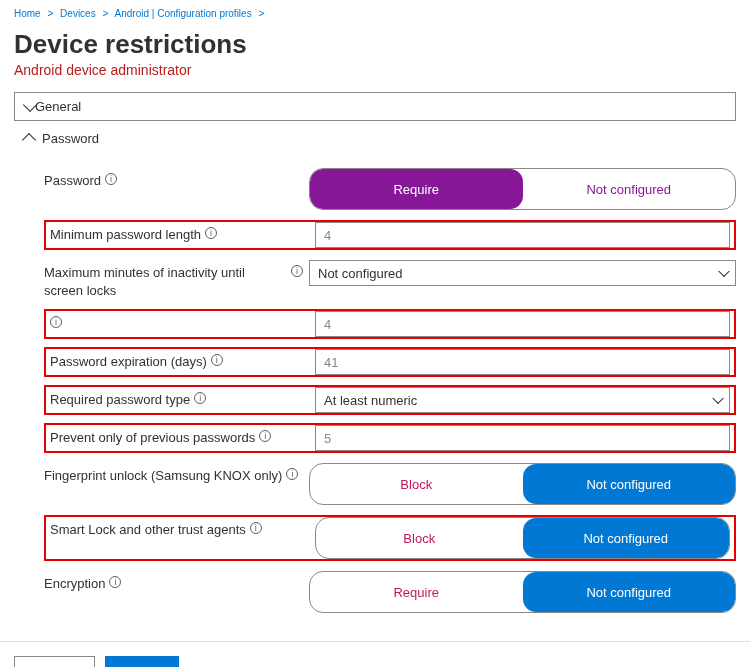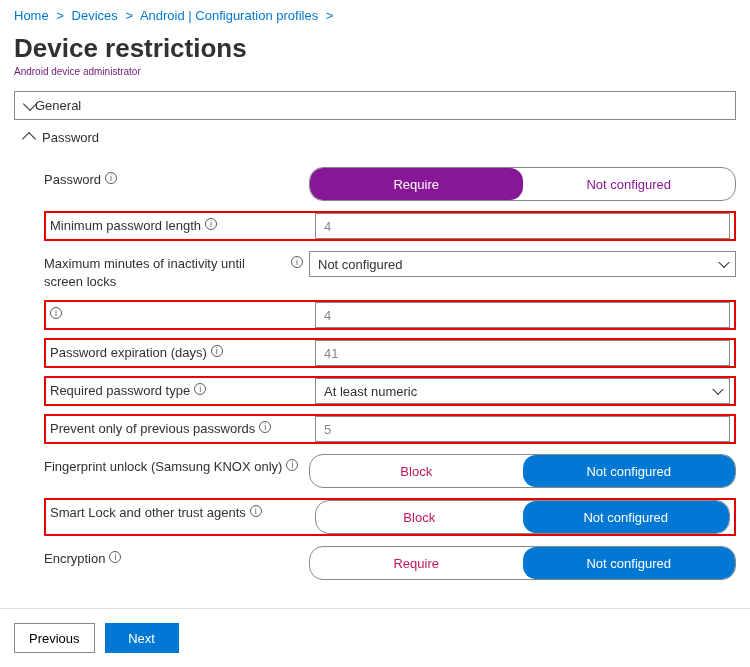--- a/index.html
+++ b/index.html
@@ -1,36 +1,36 @@
 <!DOCTYPE html>
 <html><head>
 <meta charset="utf-8">
 <style>
   * { box-sizing: border-box; }
   html, body { margin:0; padding:0; font-family: "Segoe UI", Arial, sans-serif; font-size:13px; color:#323130; background:#fff; }
   body { width:750px; }
   .page { padding:8px 14px 0 14px; }
-  .breadcrumb { font-size:13px; padding:0 0 6px 0; }
+  .breadcrumb { font-size:10px; padding:0 0 6px 0; }
   .breadcrumb a { color:#0078d4; text-decoration:none; cursor:pointer; }
   .breadcrumb .sep { color:#0078d4; margin:0 4px; }
   h1 { font-size:26px; font-weight:600; margin:4px 0 0 0; }
-  .subtitle { color:#701a75; font-size:10px; margin:2px 0 14px 0; }
+  .subtitle { color:#b91c1c; font-size:14px; margin:2px 0 14px 0; }
   .section-box { border:1px solid #8a8886; padding:6px 10px; display:flex; align-items:center; cursor:pointer; }
   .section-open { padding:10px 10px 6px 10px; display:flex; align-items:center; gap:8px; cursor:pointer; }
   .chevron { display:inline-block; width:10px; height:10px; border-right:1.5px solid #323130; border-bottom:1.5px solid #323130; }
   .chevron.down { transform:rotate(45deg); margin-top:-4px; }
   .chevron.up { transform:rotate(-135deg); margin-top:2px; }
   .panel { padding:6px 0 10px 30px; }
   .row { display:flex; align-items:flex-start; margin:10px 0; }
   .row.boxed { border:2px solid #e80000; padding:0 4px; margin:8px 0; }
   .lbl { width:265px; padding:4px 6px 0 0; display:flex; align-items:flex-start; gap:4px; line-height:1.35; flex-shrink:0; }
   .lbl .txt { }
   .info-icon { display:inline-flex; width:12px; height:12px; border:1px solid #605e5c; border-radius:50%; align-items:center; justify-content:center; font-size:9px; color:#605e5c; line-height:1; margin-top:1px; flex-shrink:0; }
   .ctrl { flex:1; min-width:0; }
-  .pill { display:flex; border:1px solid #8a8886; border-radius:14px; height:34px; overflow:hidden; width:100%; }
+  .pill { display:flex; border:1px solid #8a8886; border-radius:14px; height:42px; overflow:hidden; width:100%; }
   .pill .seg { flex:1; display:flex; align-items:center; justify-content:center; cursor:pointer; font-size:13px; }
   .seg.purple { background:#881798; color:#fff; border-radius:13px; }
   .seg.purple-text { color:#881798; }
   .seg.blue { background:#0078d4; color:#fff; border-radius:13px; }
   .seg.plain { color:#be185d; }
   .input, .select { width:100%; height:26px; border:1px solid #8a8886; padding:0 8px; font-size:13px; font-family:inherit; color:#323130; background:#fff; }
   .input.dim { color:#888; }
   .select { appearance:none; background:#fff; padding-right:26px; cursor:pointer; }
   .select-wrap { position:relative; }
   .select-caret { position:absolute; right:8px; top:50%; width:8px; height:8px; border-right:1.5px solid #323130; border-bottom:1.5px solid #323130; transform:translateY(-70%) rotate(45deg); pointer-events:none; }

